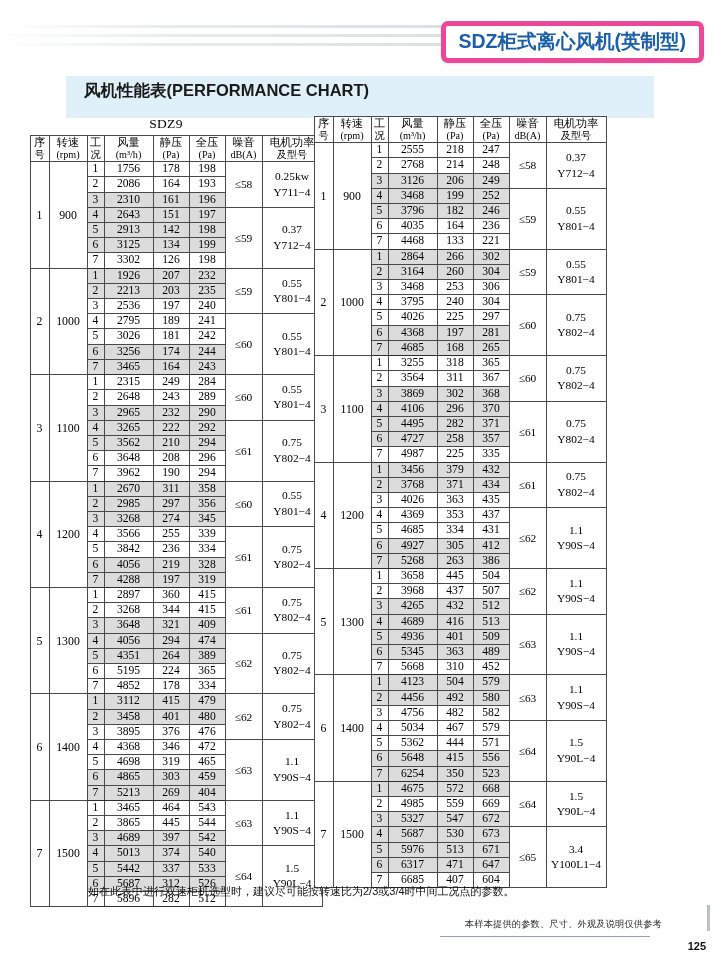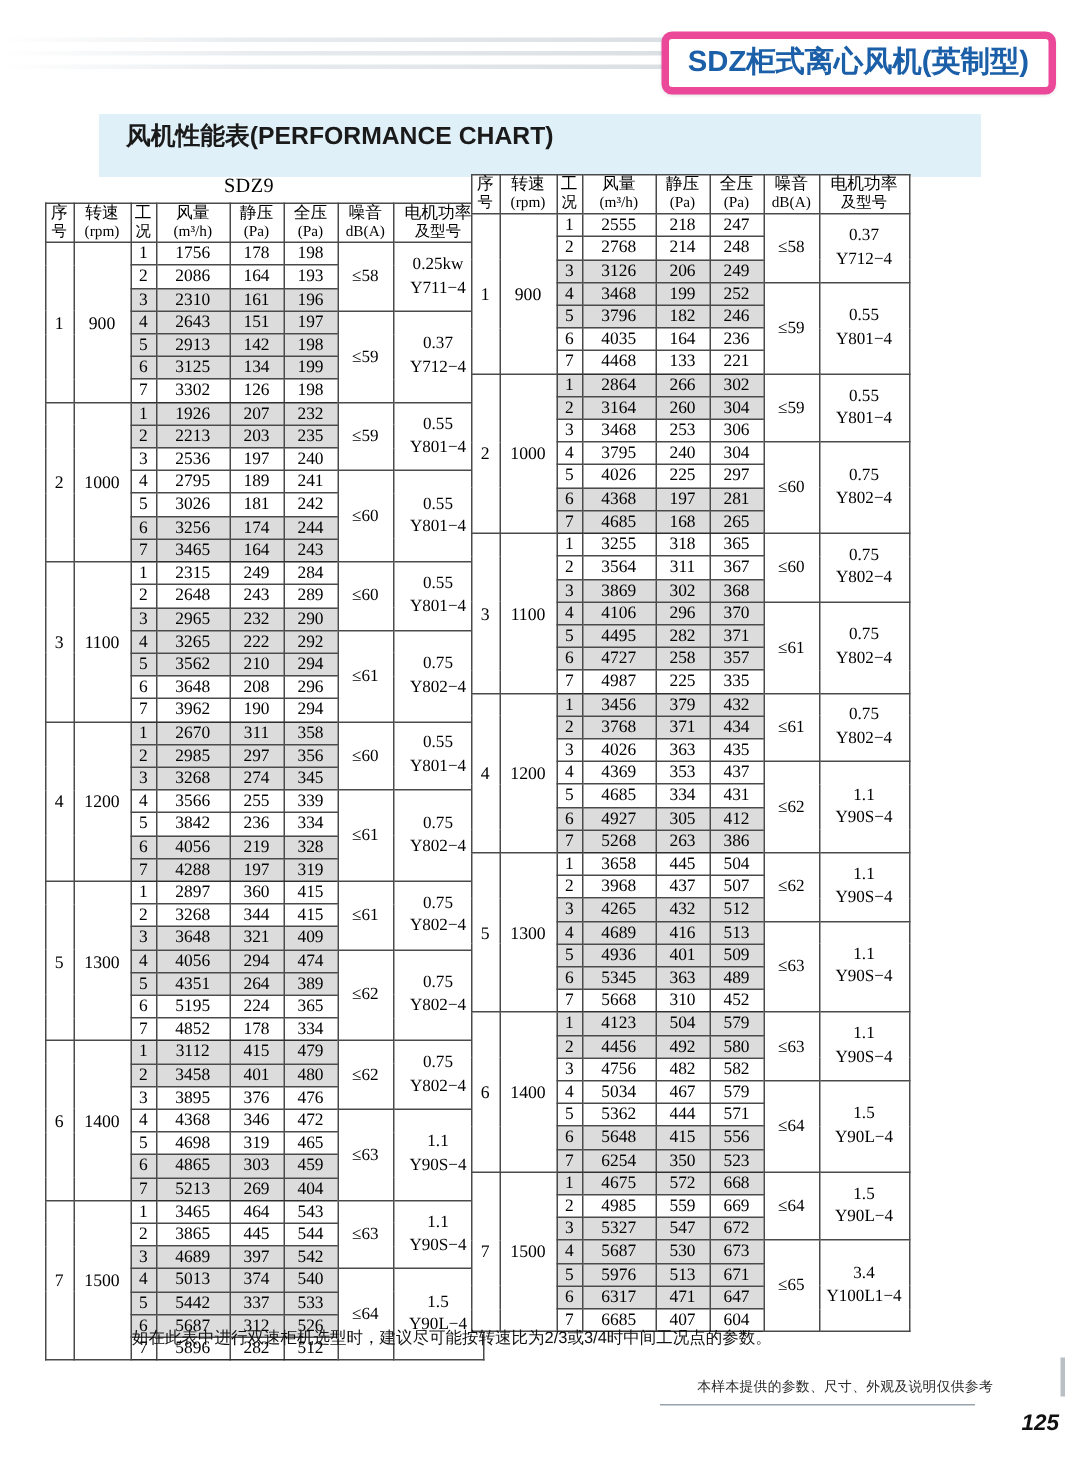--- a/index.html
+++ b/index.html
@@ -186,25 +186,24 @@
   .footer-company {
     font-size: 12.6px;
     font-weight: bold;
     color: #000;
     letter-spacing: 0.4px;
   }
   .page-number {
     position: absolute;
     right: 14px;
     top: 940px;
-    font-size: 15px;
+    font-size: 11px;
     font-weight: bold;
     color: #111;
     font-family: "Liberation Sans", sans-serif;
-    font-style: italic;
   }
   .footer-rule {
     position: absolute;
     left: 440px;
     top: 936px;
     width: 210px;
     height: 1px;
     background: #9aa3ab;
   }
   .edge-mark {

